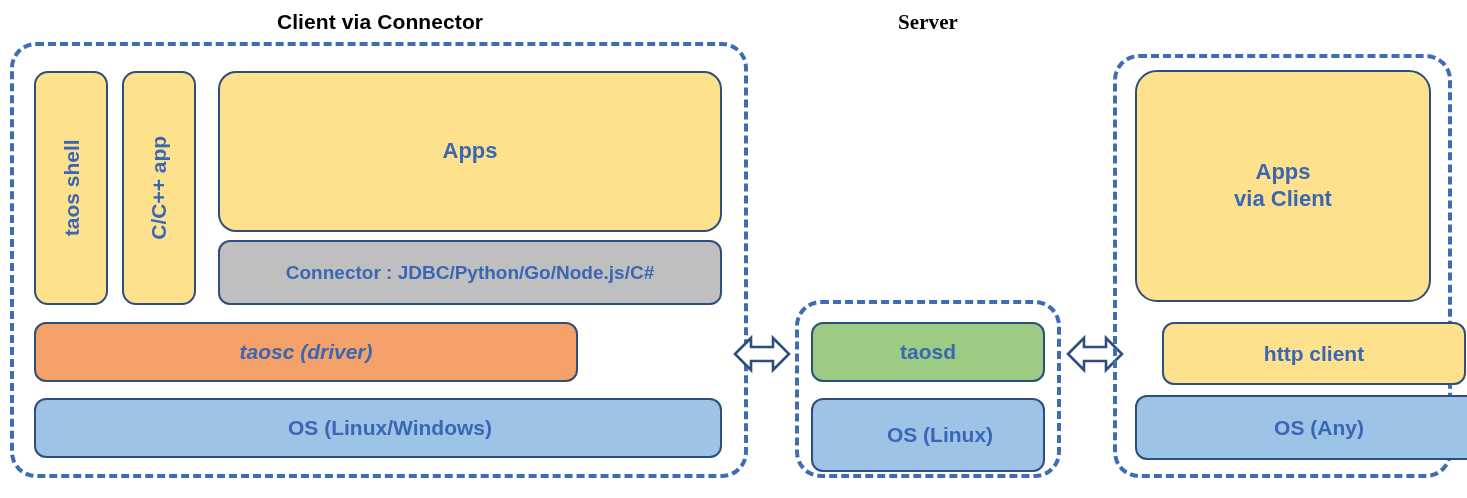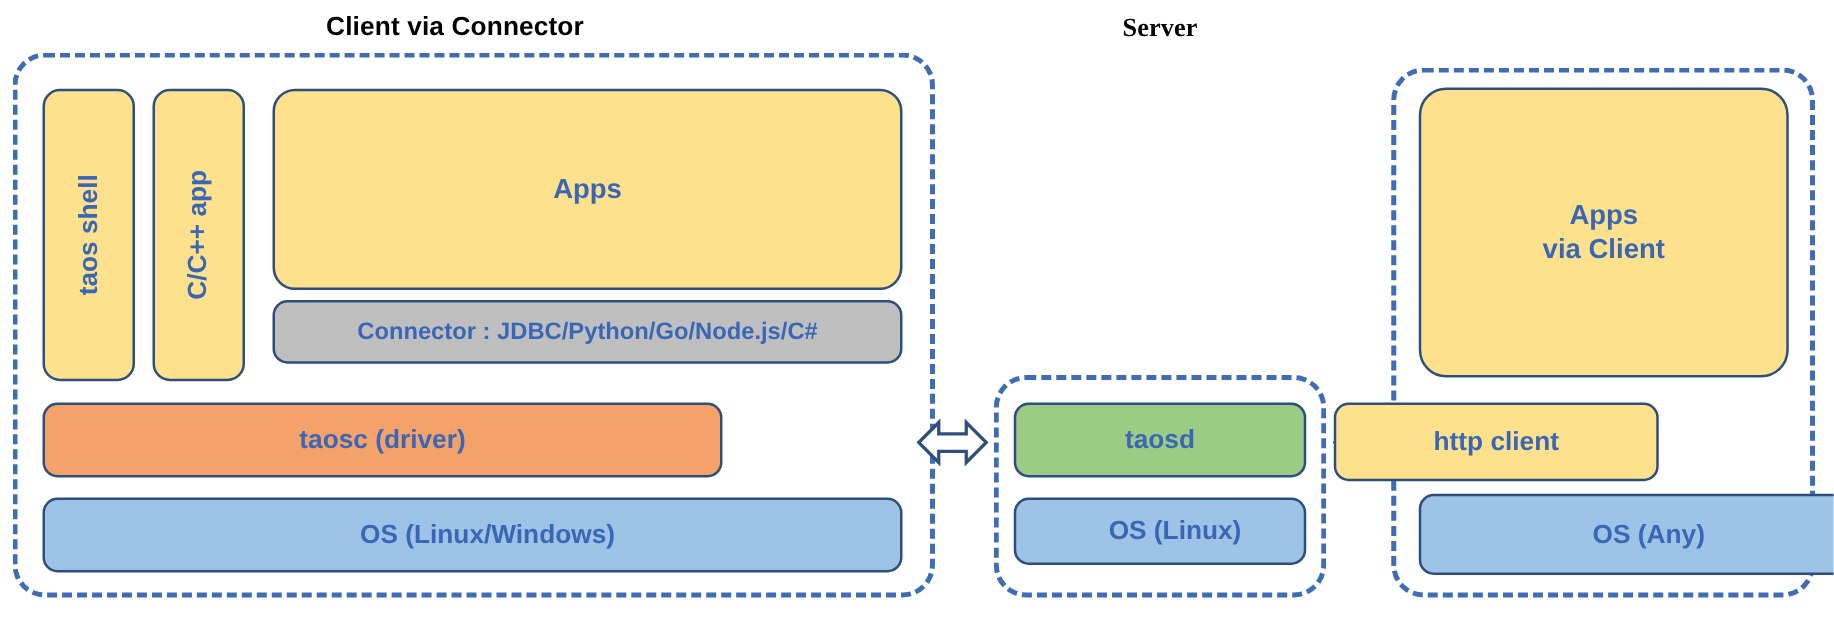--- a/index.html
+++ b/index.html
@@ -80,81 +80,81 @@
   
   .fs-22 { font-size: 22px; }
   .fs-21 { font-size: 21px; }
   .fs-19 { font-size: 19px; }
 </style>
 </head>
 <body>
 
 <div id="canvas">
 
-  <div class="section-title" style="left:148px; top:10px; width:432px;">Client via Connector</div>
+  <div class="section-title" style="left:164px; top:10px; width:432px;">Client via Connector</div>
 
   <div class="section-title" style="left:795px; top:10px; width:266px;font-family:Liberation Serif, serif;">Server</div>
 
 
   <div class="group" style="left:10px; top:42px; width:738px; height:436px;"></div>
 
   <div class="box yellow vertical fs-21" style="left:34px; top:71px; width:74px; height:234px;">
     <span class="vtext">taos shell</span>
   </div>
 
   <div class="box yellow vertical fs-21" style="left:122px; top:71px; width:74px; height:234px;">
     <span class="vtext">C/C++ app</span>
   </div>
 
   <div class="box yellow fs-22" style="left:218px; top:71px; width:504px; height:161px; border-radius:18px;">
     <span>Apps</span>
   </div>
 
-  <div class="box gray fs-19" style="left:218px; top:240px; width:504px; height:51px;">
+  <div class="box gray fs-19" style="left:218px; top:240px; width:504px; height:65px;">
     <span>Connector : JDBC/Python/Go/Node.js/C#</span>
   </div>
 
-  <div class="box orange fs-21" style="left:34px; top:322px; width:544px; height:60px;">
+  <div class="box orange fs-21" style="left:34px; top:322px; width:544px; height:60px;font-style:italic;">
     <span>taosc (driver)</span>
   </div>
 
   <div class="box blue fs-21" style="left:34px; top:398px; width:688px; height:60px;">
     <span>OS (Linux/Windows)</span>
   </div>
 
   <div class="arrow" style="left:733px; top:330px; width:58px; height:48px;">
     <svg width="58" height="48" viewBox="0 0 58 48" xmlns="http://www.w3.org/2000/svg">
       <polygon points="2,24 18,8 18,17 40,17 40,8 56,24 40,40 40,31 18,31 18,40" fill="#FFFFFF" stroke="#2E4E7E" stroke-width="2.6" stroke-linejoin="miter"></polygon>
     </svg>
   </div>
 
   <div class="group" style="left:795px; top:300px; width:266px; height:178px;"></div>
 
   <div class="box green fs-21" style="left:811px; top:322px; width:234px; height:60px;">
     <span>taosd</span>
   </div>
 
-  <div class="box blue fs-21" style="left:811px; top:398px; width:234px; height:54px;">
+  <div class="box blue fs-21" style="left:811px; top:398px; width:234px; height:74px;">
     <span>OS (Linux)</span>
   </div>
 
   <div class="arrow" style="left:1066px; top:330px; width:58px; height:48px;">
     <svg width="58" height="48" viewBox="0 0 58 48" xmlns="http://www.w3.org/2000/svg">
       <polygon points="2,24 18,8 18,17 40,17 40,8 56,24 40,40 40,31 18,31 18,40" fill="#FFFFFF" stroke="#2E4E7E" stroke-width="2.6" stroke-linejoin="miter"></polygon>
     </svg>
   </div>
 
   <div class="group" style="left:1113px; top:54px; width:339px; height:424px;"></div>
 
   <div class="box yellow fs-22" style="left:1135px; top:70px; width:296px; height:232px; border-radius:22px; flex-direction:column;">
     <span>Apps</span>
     <span>via Client</span>
   </div>
 
-  <div class="box yellow fs-21" style="left:1067px; top:322px; width:260px; height:63px;">
+  <div class="box yellow fs-21" style="left:1162px; top:322px; width:304px; height:63px;">
     <span>http client</span>
   </div>
 
   <div class="box blue fs-21" style="left:1135px; top:395px; width:344px; height:65px;">
     <span>OS (Any)</span>
   </div>
 
 </div>
 
 </body></html>

